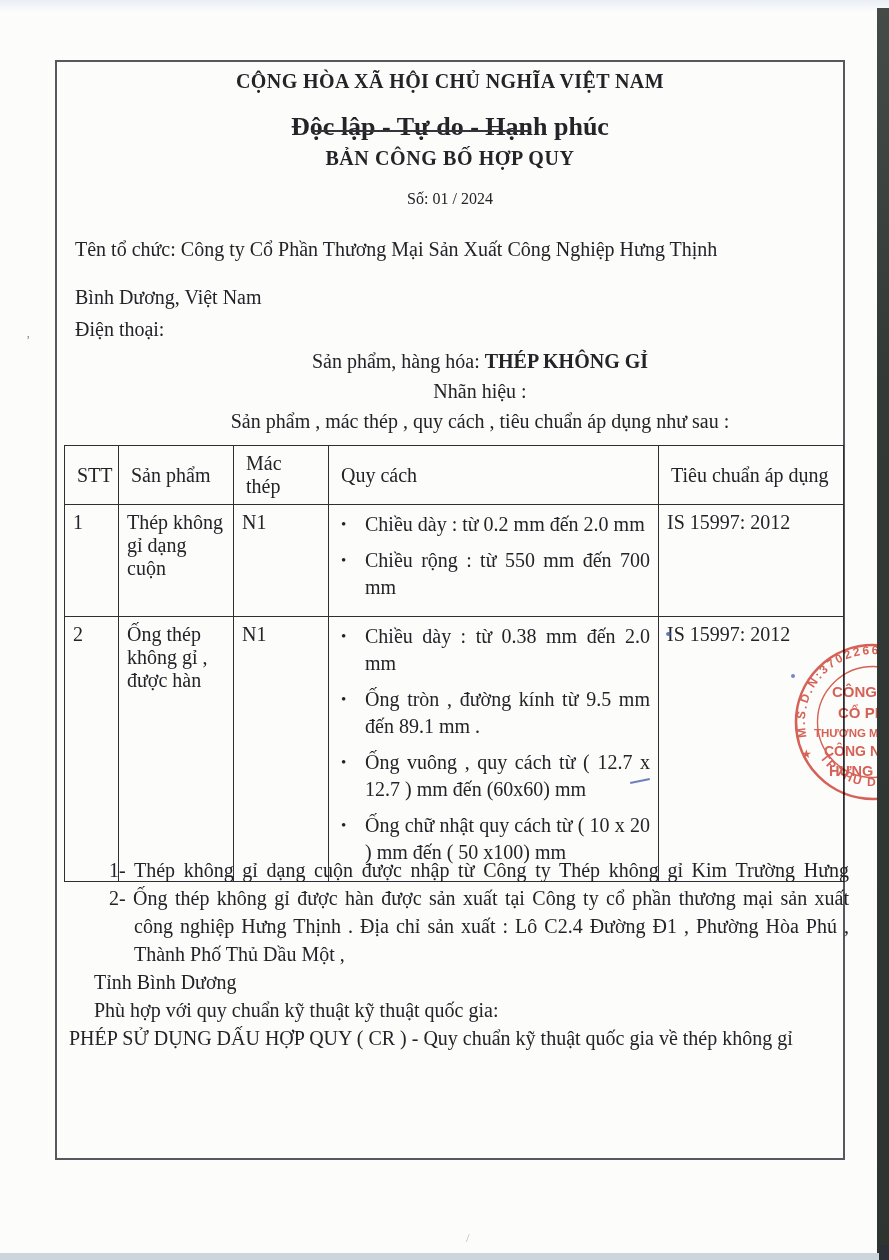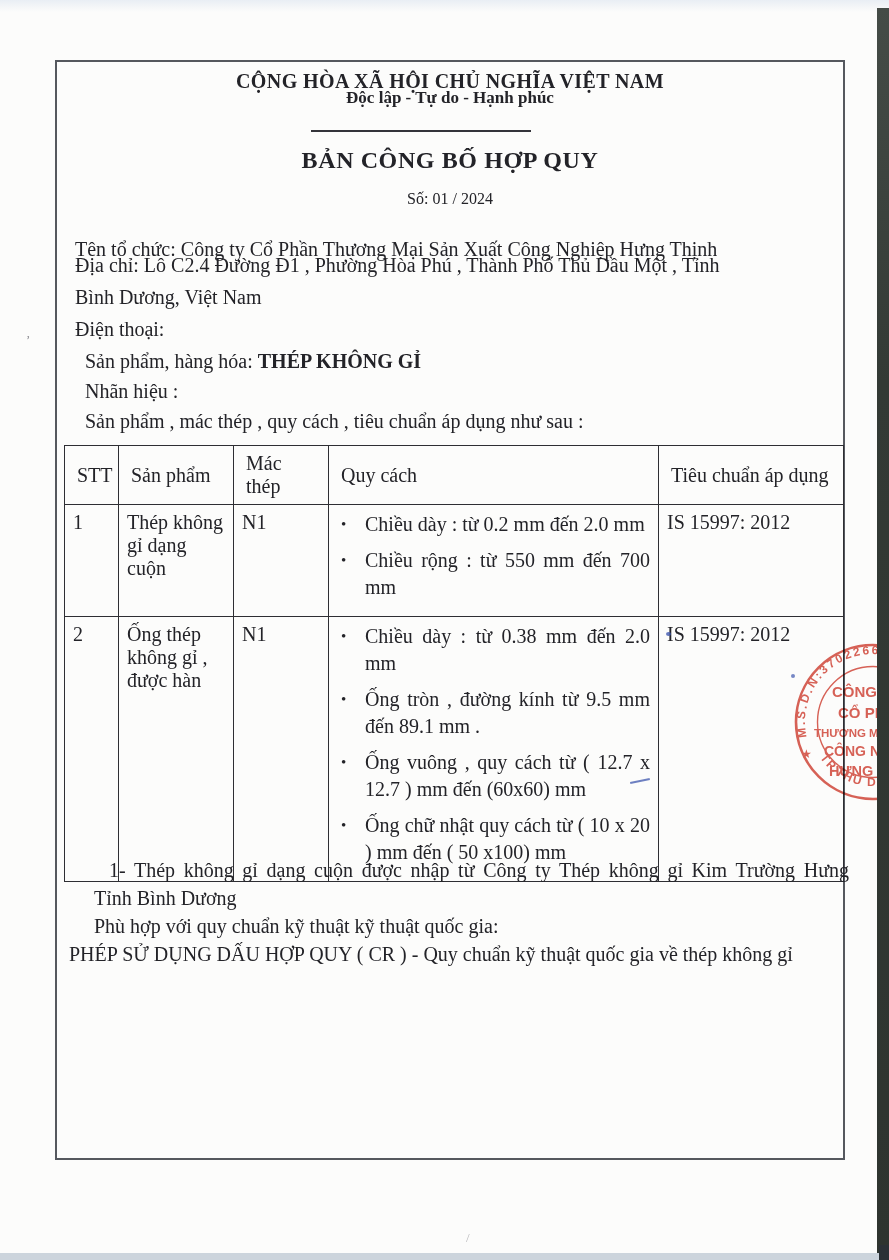--- a/index.html
+++ b/index.html
@@ -10,26 +10,26 @@
     font-family:"Liberation Serif","DejaVu Serif",serif;
     color:#232328;
   }
   .top-tint{position:absolute;left:0;top:0;width:889px;height:12px;
     background:linear-gradient(#e9eef4,rgba(252,252,251,0));}
   .frame{position:absolute;left:55px;top:60px;width:790px;height:1100px;
     box-sizing:border-box;border:2px solid #55585e;}
   .abs{position:absolute;}
   .center-text{left:55px;width:790px;text-align:center;}
   .h1{top:70px;font-size:20px;font-weight:bold;letter-spacing:.4px;}
-  .h2{top:88px;font-size:17px;font-weight:bold;}
+  .h2{top:112px;font-size:26px;font-weight:bold;}
   .motto-line{left:311px;top:130px;width:220px;height:2px;background:#34343a;}
-  .title{top:147px;font-size:24px;font-weight:bold;letter-spacing:.6px;}
+  .title{top:147px;font-size:20px;font-weight:bold;letter-spacing:.6px;}
   .doc-no{top:190px;font-size:16px;}
   .bodyline{left:75px;width:772px;font-size:20px;}
-  .indented{left:85px;}
+  .indented{left:94px;text-align:center;}
   .bold{font-weight:bold;}
   
   table.spec{position:absolute;left:64px;top:445px;width:779px;
     border-collapse:collapse;table-layout:fixed;font-size:20px;}
   table.spec th,table.spec td{border:1.5px solid #2e2e33;vertical-align:top;
     padding:6px 8px;font-weight:normal;text-align:left;}
   table.spec th{height:32px;vertical-align:middle;padding-left:12px;}
   th.c-stt,td.c-stt{text-align:center;padding-left:4px;}
   td.c-mac{text-align:center;}
   td.c-sp{padding:8px 6px;text-align:justify;}
@@ -73,21 +73,20 @@
   <div class="frame"></div>
 
   <div class="abs center-text h1">CỘNG HÒA XÃ HỘI CHỦ NGHĨA VIỆT NAM</div>
   <div class="abs center-text h2">Độc lập - Tự do - Hạnh phúc</div>
   <div class="abs motto-line"></div>
 
   <div class="abs center-text title">BẢN CÔNG BỐ HỢP QUY</div>
   <div class="abs center-text doc-no">Số: 01 / 2024</div>
 
   <div class="abs bodyline" style="top:238px;">Tên tổ chức: Công ty Cổ Phần Thương Mại Sản Xuất Công Nghiệp Hưng Thịnh</div>
-  <div class="abs bodyline" style="top:254px;">Địa chỉ: Lô C2.4 Đường Đ1 , Phường Hòa Phú , Thành Phố Thủ Dầu Một , Tỉnh</div>
   <div class="abs bodyline" style="top:286px;">Bình Dương, Việt Nam</div>
   <div class="abs bodyline" style="top:318px;">Điện thoại:</div>
 
   <div class="abs bodyline indented" style="top:350px;">
     <span>Sản phẩm, hàng hóa: </span><span class="bold">THÉP KHÔNG GỈ</span>
   </div>
   <div class="abs bodyline indented" style="top:380px;">Nhãn hiệu :</div>
   <div class="abs bodyline indented" style="top:410px;">Sản phẩm , mác thép , quy cách , tiêu chuẩn áp dụng như sau :</div>
 
   <table class="spec">
@@ -148,20 +147,21 @@
               </li>
         </ul>
       </td>
       <td class="c-tc">IS 15997: 2012</td>
     </tr>
   </tbody>
     </table>
 
   <div class="abs notes">
     <div class="n-first">1-  Thép không gỉ dạng cuộn được nhập từ Công ty Thép không gỉ Kim Trường Hưng</div>
+    <div class="n-hang">2- Ống thép không gỉ được hàn được sản xuất tại Công ty cổ phần thương mại sản xuất công nghiệp Hưng Thịnh . Địa chỉ sản xuất : Lô C2.4 Đường Đ1 , Phường Hòa Phú , Thành Phố Thủ Dầu Một ,</div>
     <div class="n-left25">Tỉnh Bình Dương</div>
     <div class="n-left25">Phù hợp với quy chuẩn kỹ thuật kỹ thuật quốc gia:</div>
     <div class="n-qcvn2">PHÉP SỬ DỤNG DẤU HỢP QUY ( CR ) -  Quy chuẩn kỹ thuật quốc gia về thép không gỉ</div>
   </div>
 
   <svg class="stamp" viewBox="0 0 180 180">
     <defs>
       <path id="arcTop" d="M 23 108 A 68 68 0 1 1 152.7 109" fill="none"></path>
       <path id="arcBottom" d="M 34.3 122.9 A 64 64 0 0 0 138.4 127.4" fill="none"></path>
     </defs>

